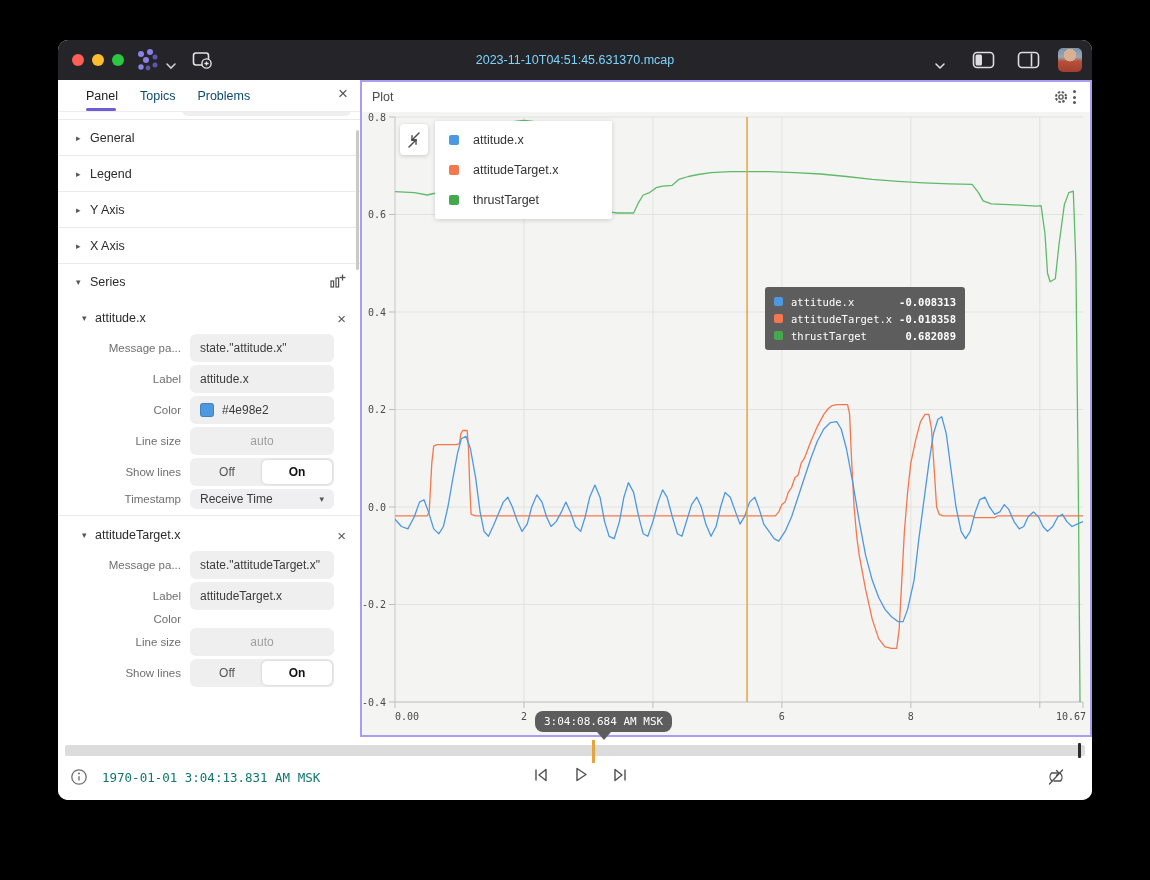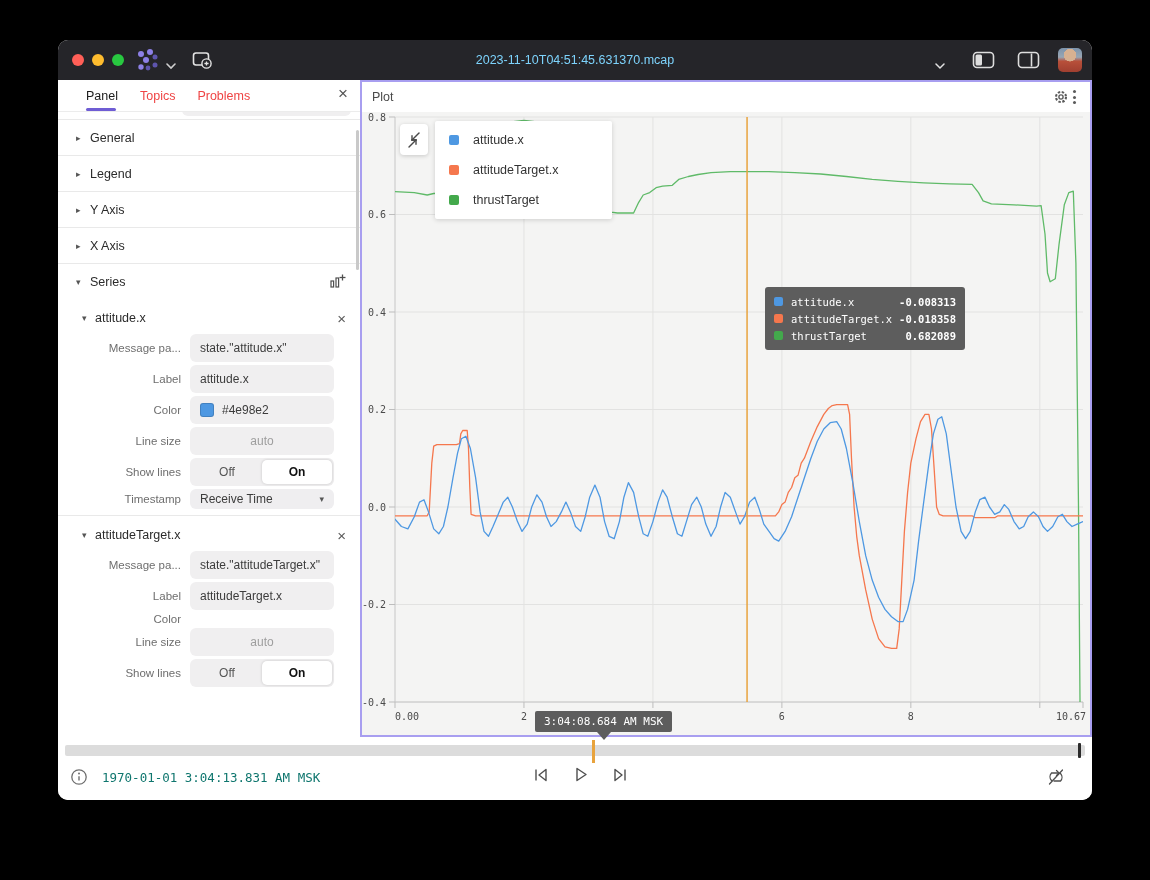--- a/index.html
+++ b/index.html
@@ -16,21 +16,21 @@
   .layout-name{font-size:12.5px;color:#e2e2e2;margin-top:4px;}
   .tb-icon{position:absolute;top:10px;cursor:pointer;}
   .avatar{position:absolute;left:1000px;top:8px;width:24px;height:24px;border-radius:5px;overflow:hidden;
     background:
       radial-gradient(circle at 50% 30%, #d8b191 0 30%, transparent 31%),
       linear-gradient(180deg,#7d93ab 0%,#98a7b5 38%,#b8503a 55%,#a03f30 100%);}
   
   .main{display:flex;height:657px;}
   .sidebar{position:relative;width:302px;background:#fff;flex:none;overflow:hidden;}
   .tabs{position:relative;height:32px;display:flex;align-items:center;padding-left:28px;border-bottom:1px solid #ececec;}
-  .tab{font-size:12.5px;color:#ef4444;margin-right:22px;position:relative;height:100%;display:flex;align-items:center;cursor:pointer;}
+  .tab{font-size:12.5px;color:#0c4a6e;margin-right:22px;position:relative;height:100%;display:flex;align-items:center;cursor:pointer;}
   .tab.active{color:#1c1c1c;}
   .tab.active::after{content:"";position:absolute;left:0;right:2px;bottom:0;height:3px;border-radius:2px;background:var(--accent);}
   .panel-close{position:absolute;right:12px;top:4px;font-size:17px;color:#555;cursor:pointer;}
   .clip-row{position:relative;height:7px;overflow:hidden;}
   .clip-row .inp{position:absolute;left:124px;width:169px;top:-22px;height:26px;background:#f0eff0;border-radius:6px;
     font-size:12px;color:#3c3c3c;padding:6px 10px;}
   .sec-row{display:flex;align-items:center;height:36px;border-top:1px solid #e9e9e9;padding:0 14px 0 18px;cursor:pointer;}
   .sec-row .caret{font-size:9px;color:#555;width:14px;}
   .sec-row .sec-label{font-size:12.5px;color:#2b2b2b;font-weight:500;flex:1;}
   .series-hdr{display:flex;align-items:center;height:26px;padding:0 14px 0 24px;margin-top:6px;cursor:pointer;}
@@ -71,21 +71,21 @@
   .legend .lg-label{font-size:12.5px;color:#333;}
   .value-tooltip{position:absolute;left:403px;top:175px;width:200px;background:#5d5d5d;border-radius:3px;
     padding:6px 9px;z-index:6;pointer-events:none;font-family:"DejaVu Sans Mono",monospace;}
   .vt-row{display:flex;align-items:center;height:17px;}
   .vt-sq{width:9px;height:9px;border-radius:2px;margin-right:8px;flex:none;}
   .vt-label{font-size:10.5px;color:#fff;flex:1;}
   .vt-value{font-size:10.5px;color:#fff;font-weight:700;}
   
   .time-tooltip{position:absolute;left:477px;top:671px;z-index:60;pointer-events:none;}
   .tt-box{background:#5d5d5d;color:#fff;font-family:"DejaVu Sans Mono",monospace;font-size:11px;
-    padding:4px 9px;border-radius:2px;white-space:nowrap;}
+    padding:4px 9px;border-radius:8px;white-space:nowrap;}
   .tt-arrow{width:0;height:0;border-left:7px solid transparent;border-right:7px solid transparent;
     border-top:8px solid #5d5d5d;margin:0 auto;}
   
   .playback{position:relative;height:63px;background:#fff;}
   .scrub-track{position:absolute;left:7px;top:8px;width:1020px;height:11px;background:#dcdcdc;border-radius:2px;cursor:pointer;}
   .scrub-playhead{position:absolute;left:534px;top:3px;width:3px;height:23px;background:var(--playhead);z-index:2;}
   .scrub-end{position:absolute;left:1020px;top:6px;width:3px;height:15px;background:#2b2b2b;border-radius:1px;}
   .pb-info{position:absolute;left:12px;top:31px;cursor:pointer;}
   .pb-time{position:absolute;left:44px;top:33px;font-family:"DejaVu Sans Mono",monospace;font-size:12.5px;color:#0f766e;}
   .transport{position:absolute;left:50%;top:26px;transform:translateX(-45px);display:flex;align-items:center;gap:17px;}

